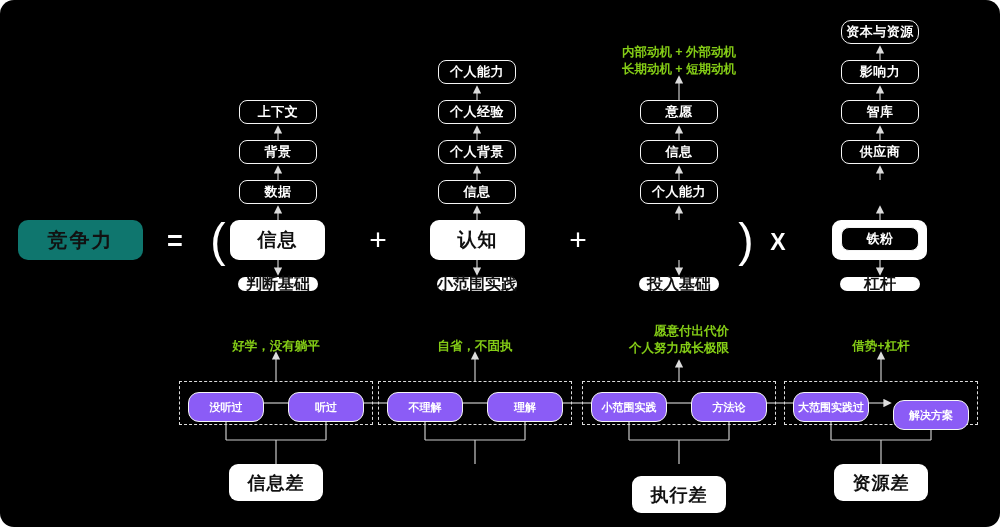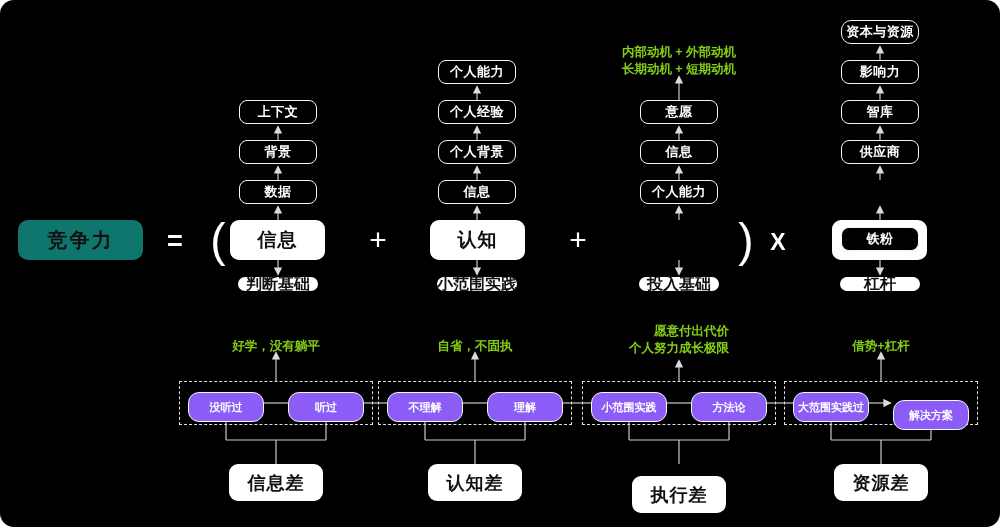--- a/index.html
+++ b/index.html
@@ -145,17 +145,16 @@
   <div class="b gitem" style="left:188px;top:392px;">没听过</div>
   <div class="b gitem" style="left:288px;top:392px;text-align:center;">听过</div>
   <div class="b gitem" style="left:387px;top:392px;">不理解</div>
   <div class="b gitem" style="left:487px;top:392px;">理解</div>
   <div class="b gitem" style="left:591px;top:392px;">小范围实践</div>
   <div class="b gitem" style="left:691px;top:392px;">方法论</div>
   <div class="b gitem" style="left:793px;top:392px;">大范围实践过</div>
   <div class="b gitem" style="left:893px;top:392px;margin-top:8px;">解决方案</div>
 
   <div class="b glabel" style="left:229px;top:464px;">信息差</div>
-  <div class="b glabel" style="left:428px;top:464px;">认知差</div>
   <div class="b glabel" style="left:632px;top:476px;">执行差</div>
   <div class="b glabel" style="left:834px;top:464px;">资源差</div>
 
 </div>
 
 </body></html>

